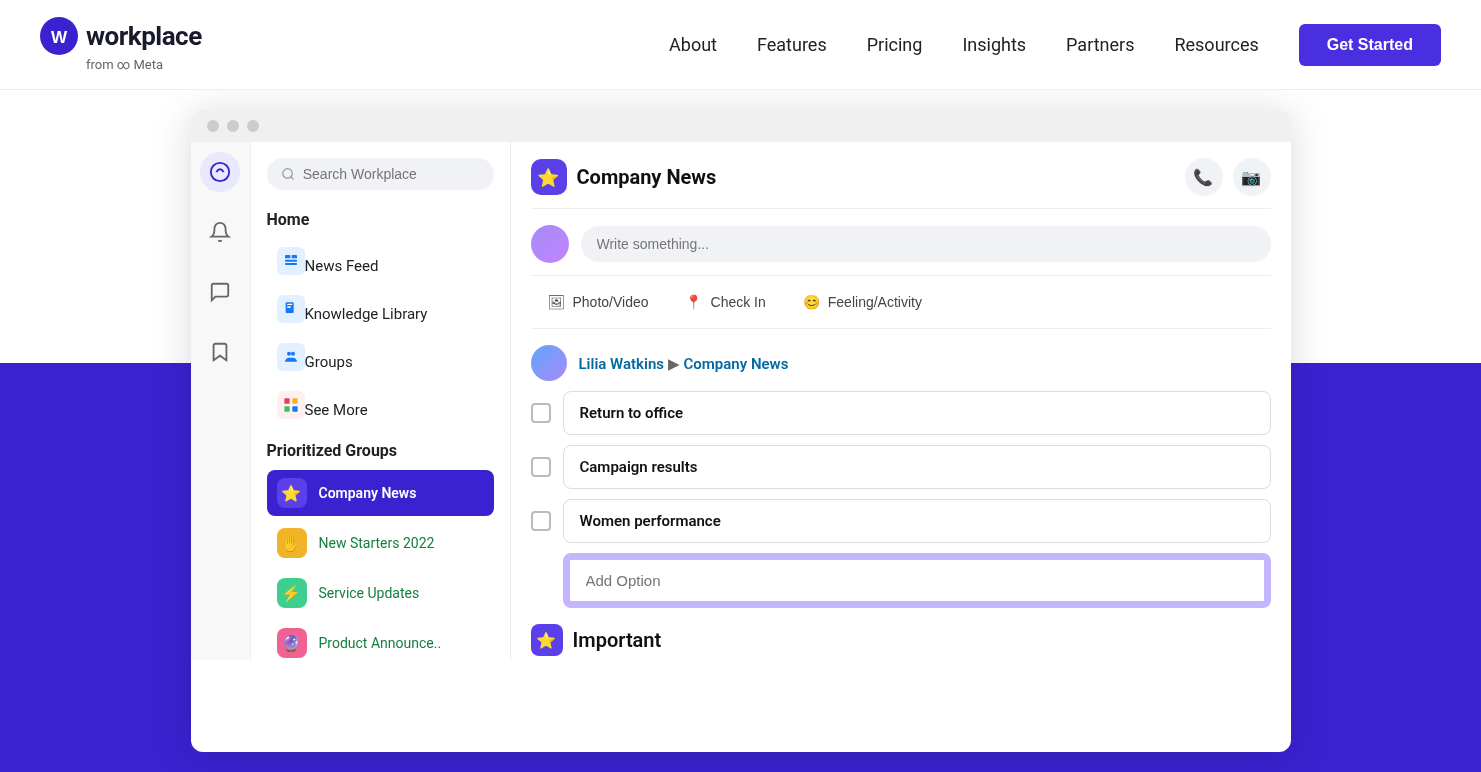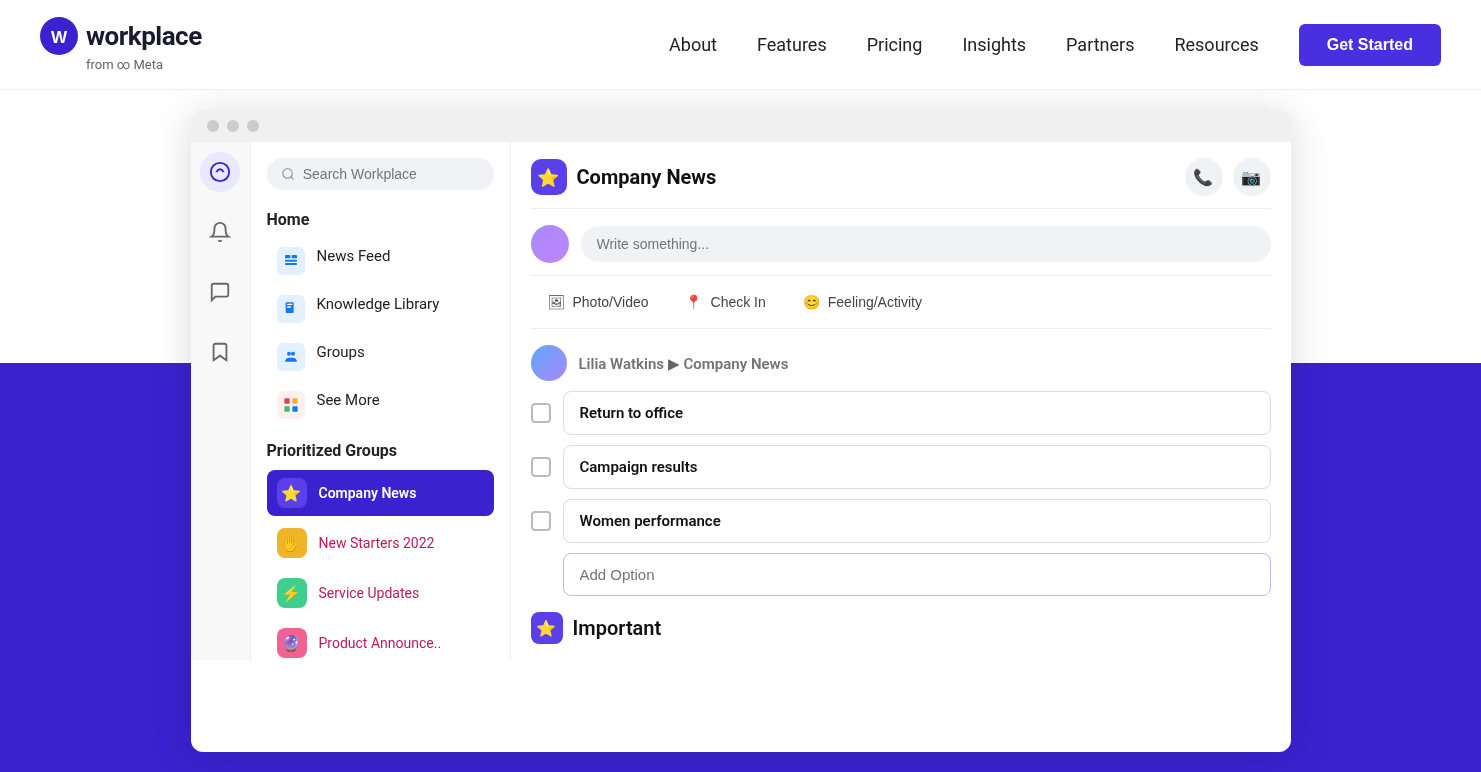--- a/index.html
+++ b/index.html
@@ -162,72 +162,71 @@
       width: 100%;
     }
     .section-title {
       font-size: 16px;
       font-weight: 700;
       color: #222;
       margin-bottom: 10px;
     }
     .nav-item {
       display: flex;
-      align-items: flex-start;
+      align-items: flex-end;
+      padding: 8px 10px;
+      border-radius: 8px;
+      cursor: pointer;
+      margin-bottom: 4px;
+    }
+    .nav-item-icon {
+      width: 28px;
+      height: 28px;
+      border-radius: 6px;
+      display: flex;
+      align-items: center;
+      justify-content: center;
+      flex-shrink: 0;
+    }
+    .nav-item-label {
+      font-size: 15px;
+      color: #222;
+    }
+    .section-divider {
+      margin: 14px 0 10px;
+    }
+    .group-item {
+      display: flex;
+      align-items: center;
       gap: 12px;
       padding: 8px 10px;
       border-radius: 8px;
       cursor: pointer;
       margin-bottom: 4px;
     }
-    .nav-item-icon {
-      width: 28px;
-      height: 28px;
-      border-radius: 6px;
-      display: flex;
-      align-items: center;
-      justify-content: center;
-      flex-shrink: 0;
-    }
-    .nav-item-label {
-      font-size: 15px;
-      color: #222;
-    }
-    .section-divider {
-      margin: 14px 0 10px;
-    }
-    .group-item {
-      display: flex;
-      align-items: center;
-      gap: 12px;
-      padding: 8px 10px;
-      border-radius: 8px;
-      cursor: pointer;
-      margin-bottom: 4px;
-    }
     .group-item.active {
       background: #3a22d0;
     }
     .group-item.active .group-label {
       color: #fff;
       font-weight: 600;
     }
     .group-icon {
       width: 30px;
       height: 30px;
       border-radius: 8px;
       display: flex;
       align-items: center;
       justify-content: center;
       font-size: 16px;
       flex-shrink: 0;
     }
     .group-label {
       font-size: 14px;
-      color: #be185d;
+      color: #15803d;
     }
 
     
     .main-content {
       flex: 1;
       background: #fff;
       padding: 16px 20px;
       overflow-y: auto;
     }
     .content-header {
@@ -334,21 +333,21 @@
     }
     .post-header {
       display: flex;
       align-items: center;
       gap: 12px;
       margin-bottom: 10px;
     }
     .post-author {
       font-size: 15px;
       font-weight: 600;
-      color: #737373;
+      color: #0369a1;
     }
     .post-to {
       font-size: 15px;
       color: #666;
     }
     .post-text {
       font-size: 16px;
       color: #111;
       line-height: 1.5;
       margin-bottom: 16px;
@@ -384,21 +383,21 @@
       gap: 12px;
       margin-top: 4px;
       margin-bottom: 16px;
     }
     .add-option-spacer {
       width: 20px;
       flex-shrink: 0;
     }
     .add-option-input {
       flex: 1;
-      border: 1px solid #c4b5fd;
+      border: 7px solid #c4b5fd;
       border-radius: 8px;
       padding: 12px 16px;
       font-size: 15px;
       color: #bbb;
       outline: none;
       background: #fff;
     }
 
     
     .important-section {

